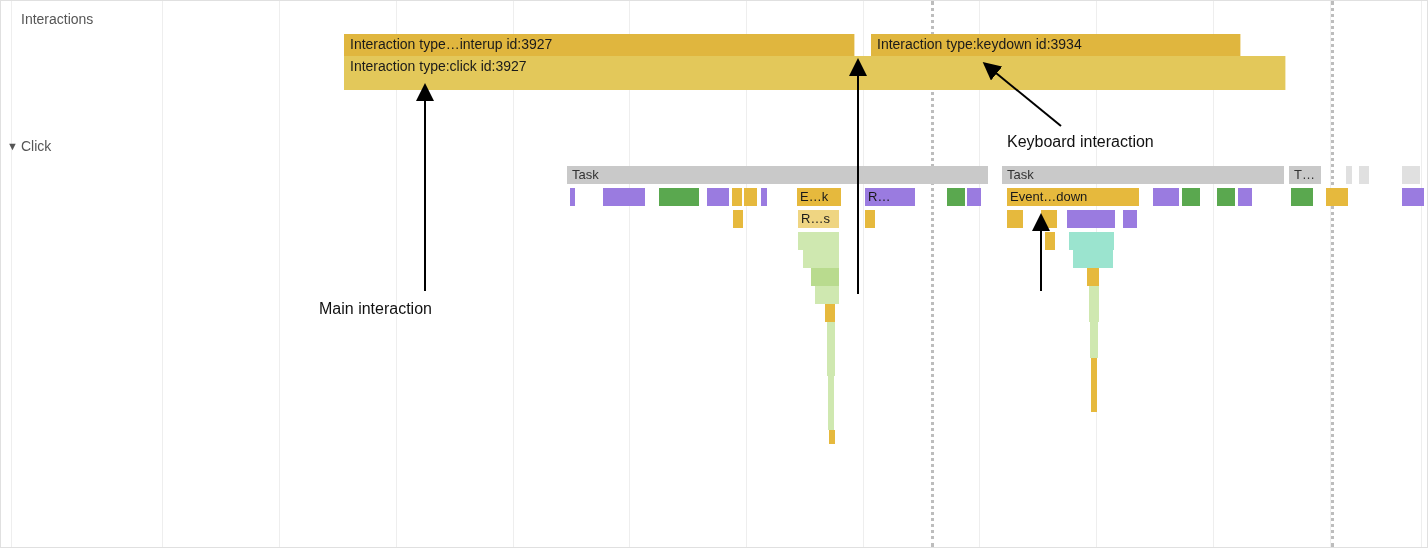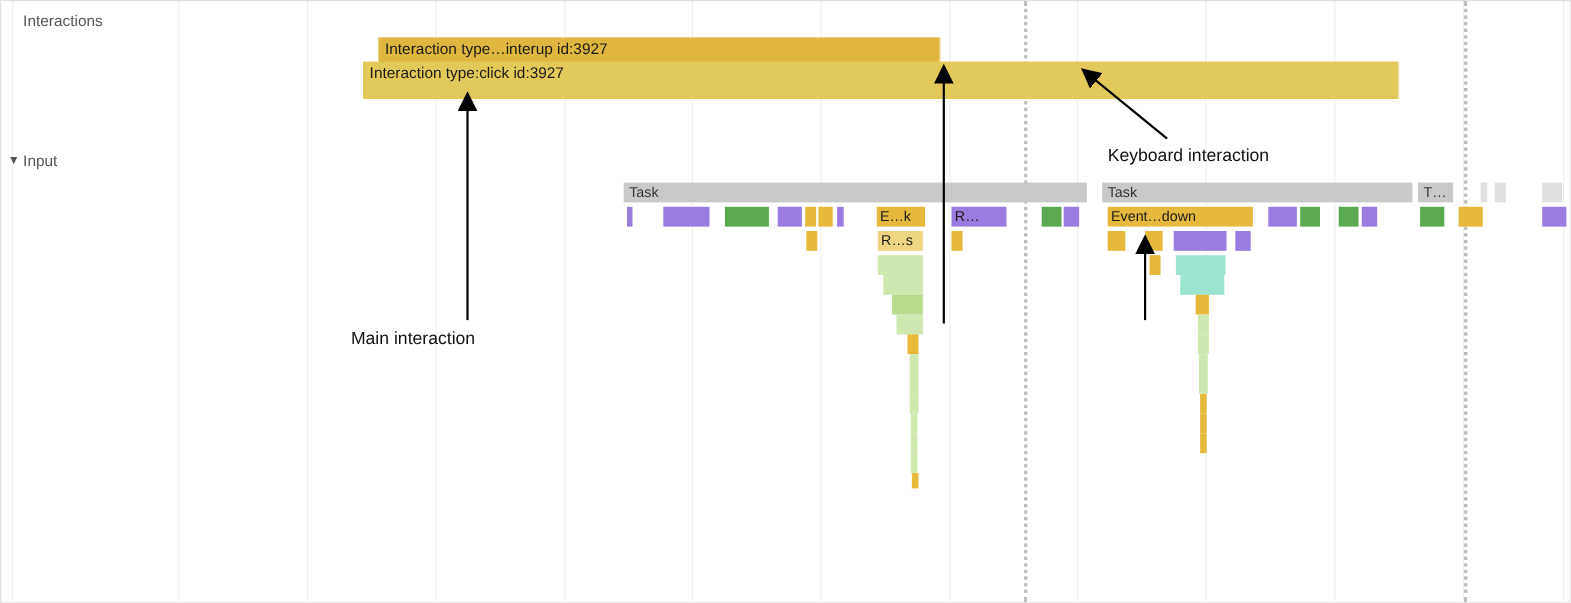--- a/index.html
+++ b/index.html
@@ -42,24 +42,25 @@
   <div class="grid-line" style="left:1212px"></div>
   <div class="grid-line" style="left:1329px"></div>
   <div class="grid-line" style="left:1420px"></div>
 
   <div class="dotted-line" style="left:930px"></div>
   <div class="dotted-line" style="left:1330px"></div>
 
   <span class="track-label" style="top:10px">Interactions</span>
 
   <div class="int-bar darker" style="top:33px; left:343px; width:511px">Interaction type…interup id:3927</div>
-  <div class="int-bar" style="top:55px; left:329px; width:942px">Interaction type:click id:3927</div>
+  <div class="int-bar darker" style="top:33px; left:870px; width:370px">Interaction type:keydown id:3934</div>
+  <div class="int-bar" style="top:55px; left:343px; width:942px">Interaction type:click id:3927</div>
 
   <span class="disclosure" style="top:139px">▼</span>
-  <span class="track-label" style="top:137px">Input</span>
+  <span class="track-label" style="top:137px">Click</span>
 
   <div class="task-bar" style="top:165px; left:566px;  width:421px">Task</div>
   <div class="task-bar" style="top:165px; left:1001px; width:282px">Task</div>
   <div class="task-bar" style="top:165px; left:1288px; width:32px">T…</div>
   <div class="blk c-gray-lt" style="top:165px; left:1345px; width:4px"></div>
   <div class="blk c-gray-lt" style="top:165px; left:1358px; width:10px"></div>
   <div class="blk c-gray-lt" style="top:165px; left:1401px; width:18px"></div>
 
   <div class="blk c-purple" style="top:187px; left:569px; width:5px; padding:0"></div>
   <div class="blk c-purple" style="top:187px; left:602px; width:42px; padding:0"></div>

